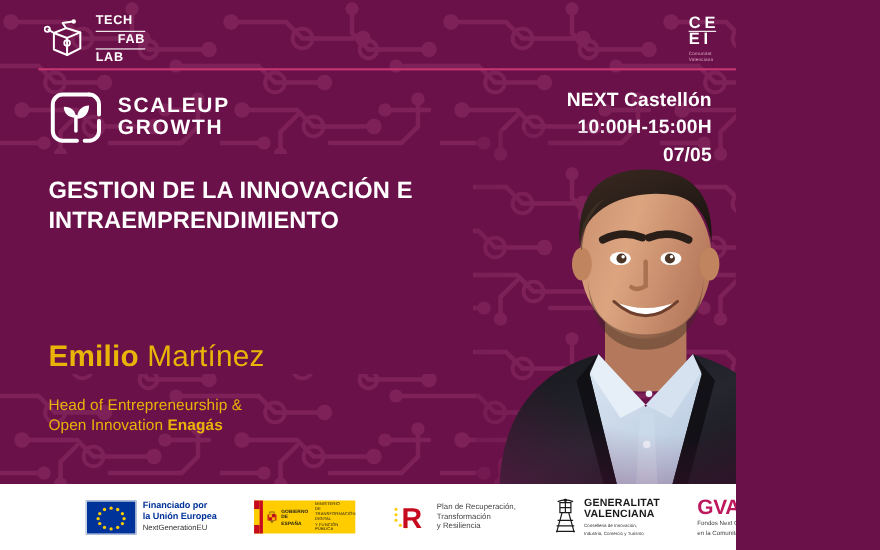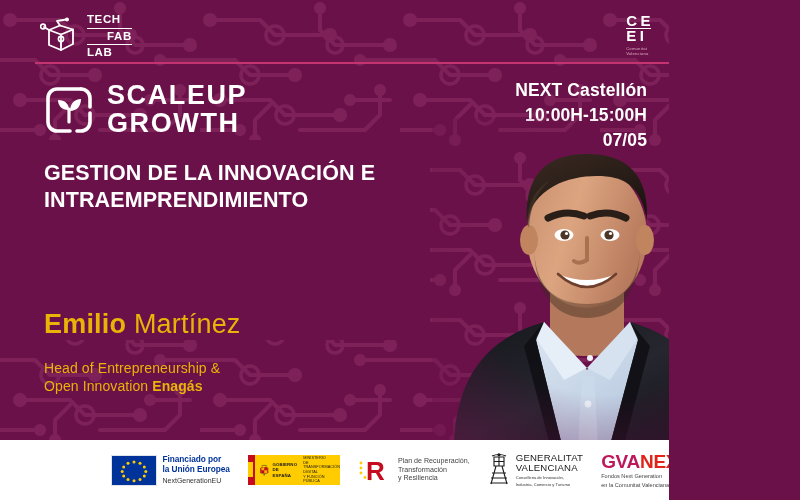--- a/index.html
+++ b/index.html
@@ -38,21 +38,21 @@
 
   
   .ceei { position:absolute; right:18px; top:14px; display:flex; flex-direction:column; align-items:flex-start; }
   .ceei-cell { color:#fff; font-weight:bold; font-size:15px; line-height:13px; letter-spacing:.5px; }
   .ceei-row { display:flex; gap:3px; border-bottom:1.2px solid #fff; padding-bottom:1px; }
   .ceei-row:last-child { border-bottom:none; }
   .ceei-sub { color:#D9A8C0; font-size:4.2px; line-height:5px; margin-top:3px; letter-spacing:.2px; }
 
   
   .sug { position:absolute; left:44px; top:82px; display:flex; align-items:center; gap:13px; }
-  .sug-text { color:#fff; font-size:27px; font-weight:bold; line-height:1.03; letter-spacing:1.6px; }
+  .sug-text { color:#fff; font-size:19px; font-weight:bold; line-height:1.03; letter-spacing:1.6px; }
 
   
   .title {
     position:absolute; left:44px; top:160px; width:380px;
     color:#fff; font-size:21.5px; font-weight:bold; line-height:1.26; letter-spacing:.1px;
   }
 
   
   .meta {
     position:absolute; right:22px; top:78px; text-align:right;
@@ -66,37 +66,37 @@
   .sp-name span { font-weight:normal; }
   .sp-role { font-size:14px; line-height:1.26; margin-top:20px; letter-spacing:.1px; }
   .sp-role b { font-weight:bold; }
 
   
   .photo { position:absolute; left:432px; top:118px; width:340px; height:327px; overflow:hidden; }
 
   
   .footer {
     position:absolute; left:0; bottom:0; width:800px; height:60px;
-    background:#fff; display:flex; align-items:center; justify-content:center; gap:18px;
+    background:#fff; display:flex; align-items:center; justify-content:center; gap:34px;
   }
   .flogo { display:flex; align-items:center; gap:6px; }
 
   .eu-flag { width:46px; height:31px; background:#003399; position:relative; border:1px solid #dfe3ea; }
   .eu-txt1 { color:#003399; font-weight:bold; font-size:8.3px; line-height:9.6px; letter-spacing:-.05px; }
   .eu-txt2 { color:#333; font-size:7px; line-height:9px; margin-top:1.5px; }
 
   .es-box { width:92px; height:30px; background:#FFCC00; display:flex; align-items:center; position:relative; }
   .es-stripe { position:absolute; left:0; top:0; width:5px; height:30px;
      background:linear-gradient(to bottom,#C60B1E 0 25%,#FFCC00 25% 75%,#C60B1E 75% 100%); }
   .es-stripe2 { position:absolute; left:5px; top:0; width:2.5px; height:30px; background:#C60B1E; }
   .es-txt-a { color:#1A1A1A; font-size:4.4px; font-weight:bold; line-height:5.2px; letter-spacing:.1px; }
   .es-txt-b { color:#1A1A1A; font-size:3.8px; line-height:4.6px; letter-spacing:.05px; }
   .prtr-txt { color:#444; font-size:7.1px; line-height:8.6px; }
 
-  .gv-txt1 { color:#1A1A1A; font-weight:normal; font-size:9.6px; line-height:10.4px; letter-spacing:.2px; }
+  .gv-txt1 { color:#1A1A1A; font-weight:bold; font-size:9.6px; line-height:10.4px; letter-spacing:.2px; }
   .gv-txt2 { color:#333; font-size:4.1px; line-height:5px; margin-top:2px; }
 
   .gvn-main { font-size:19px; font-weight:bold; line-height:19px; letter-spacing:-.3px; }
   .gvn-txt { color:#444; font-size:5.6px; line-height:6.8px; margin-top:2px; }
 </style>
 </head>
 <body>
 
 <div class="banner">
 

